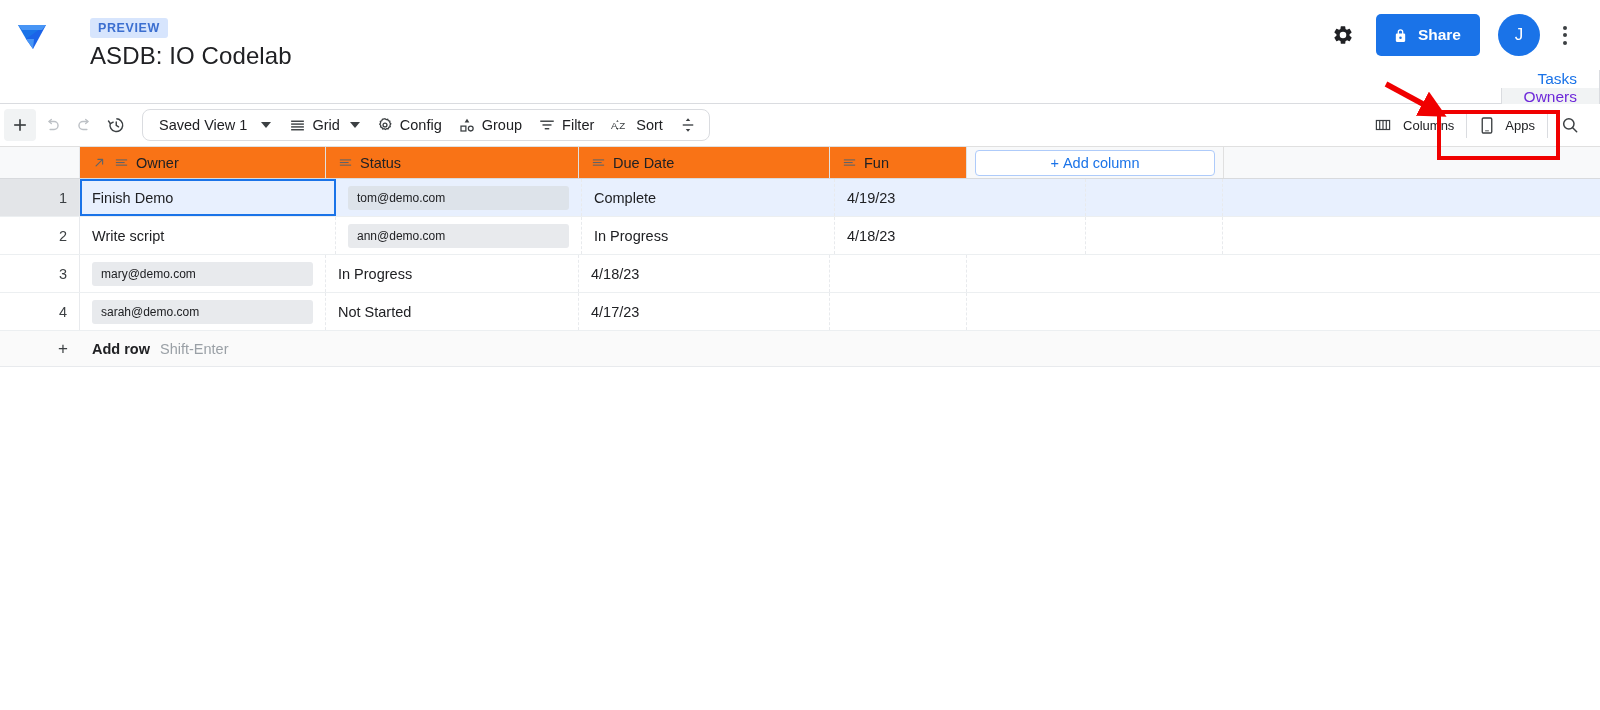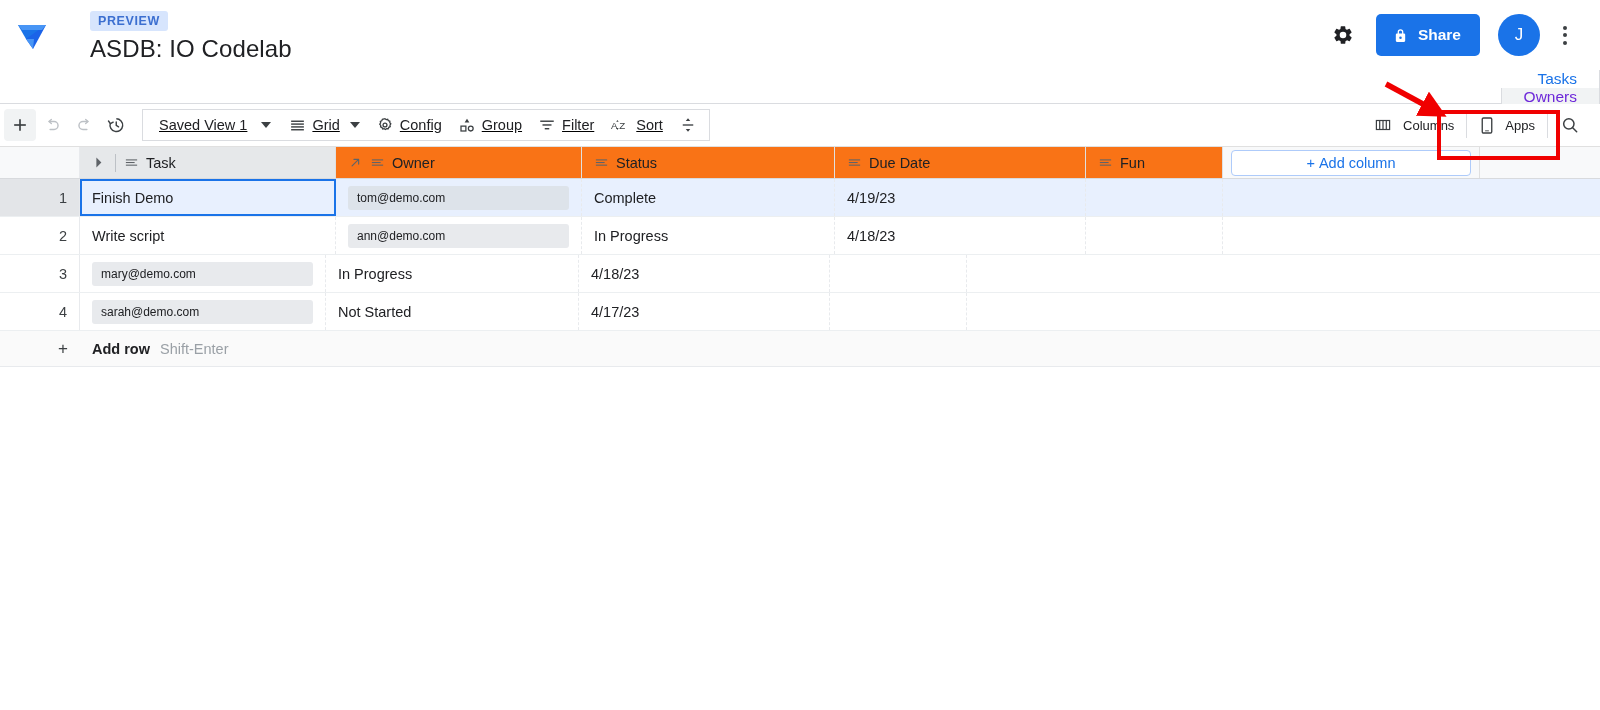--- a/index.html
+++ b/index.html
@@ -11,21 +11,21 @@
     -webkit-font-smoothing: antialiased;
     overflow: hidden;
   }
   .app { position: relative; width: 1600px; height: 710px; background: #fff; }
 
   
   .header {
     position: relative;
     height: 70px;
     display: flex;
-    align-items: center;
+    align-items: flex-end;
     padding: 0;
   }
   .logo-wrap {
     width: 64px; height: 70px;
     display: flex; align-items: center; justify-content: center;
     padding-top: 4px;
   }
   .title-block { padding-top: 4px; }
   .preview-badge {
     display: inline-block;
@@ -134,24 +134,23 @@
     display: flex; align-items: center; justify-content: center;
     border-radius: 4px; cursor: pointer;
     color: #3c4043;
   }
   .tb-icon-btn.first { background: #f1f3f4; }
   .tb-icon-btn.disabled { color: #bdc1c6; cursor: default; }
   .view-pill {
     display: flex; align-items: center;
     height: 32px;
     border: 1px solid #dadce0;
-    border-radius: 0;
+    border-radius: 8px;
     margin-left: 10px;
     padding: 0 4px 0 0;
-    text-decoration: underline;
   }
   .view-name {
     font-size: 14.5px; color: #202124;
     padding: 0 14px 0 16px;
   }
   .caret { width: 0; height: 0; border-left: 5px solid transparent; border-right: 5px solid transparent; border-top: 6px solid #3c4043; margin-right: 10px; }
   .tb-item {
     display: flex; align-items: center; gap: 6px;
     font-size: 14.5px; color: #202124;
     padding: 0 8px; height: 32px; cursor: pointer;
@@ -432,34 +431,20 @@
         </svg>
       </div>
     </div>
   </div>
 
   <div class="grid">
 
     <div class="grid-head">
       <div class="gutter-head"></div>
 
-      <div class="col-head selected" style="width:256px">
-        <svg width="15" height="15" viewBox="0 0 24 24">
-          <path fill="#5f6368" d="M7 4l8 8-8 8z"></path>
-        </svg>
-        <span class="divider"></span>
-        <svg width="15" height="15" viewBox="0 0 24 24">
-          <g fill="#5f6368">
-              <rect x="3" y="7" width="18" height="1.7"></rect>
-              <rect x="3" y="11.2" width="14" height="1.7"></rect>
-              <rect x="3" y="15.4" width="18" height="1.7"></rect>
-            </g>
-        </svg>
-        <span>Task</span>
-      </div>
 
       <div class="col-head" style="width:246px">
         <svg width="15" height="15" viewBox="0 0 24 24">
           <path fill="none" stroke="#5f6368" stroke-width="1.8" stroke-linecap="round" stroke-linejoin="round" d="M6.5 17.5L17 7M9.5 7H17v7.5"></path>
         </svg>
         <svg width="15" height="15" viewBox="0 0 24 24">
           <g fill="#5f6368">
               <rect x="3" y="7" width="18" height="1.7"></rect>
               <rect x="3" y="11.2" width="14" height="1.7"></rect>
               <rect x="3" y="15.4" width="18" height="1.7"></rect>

